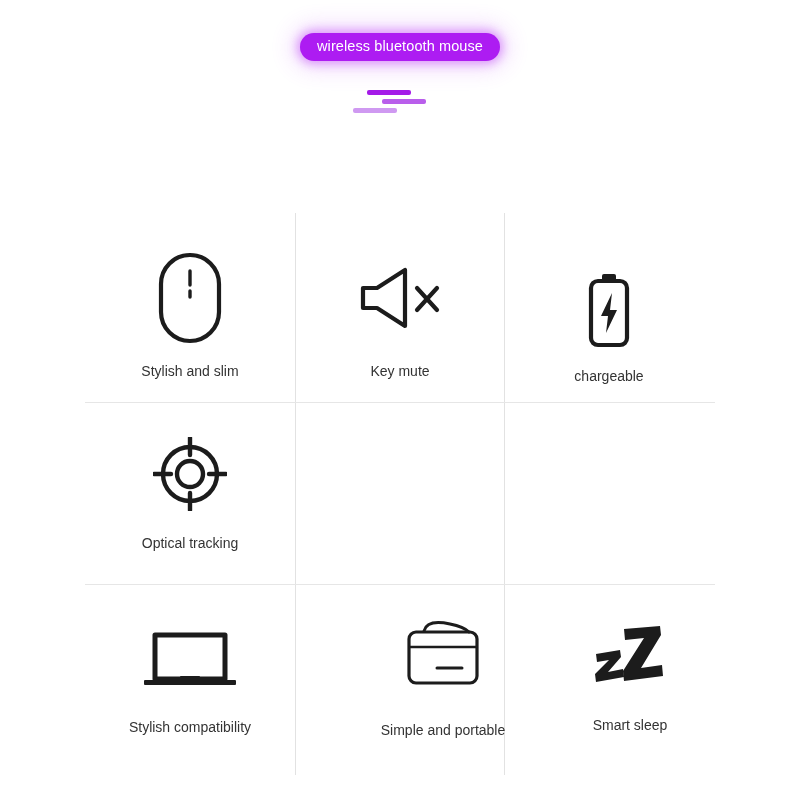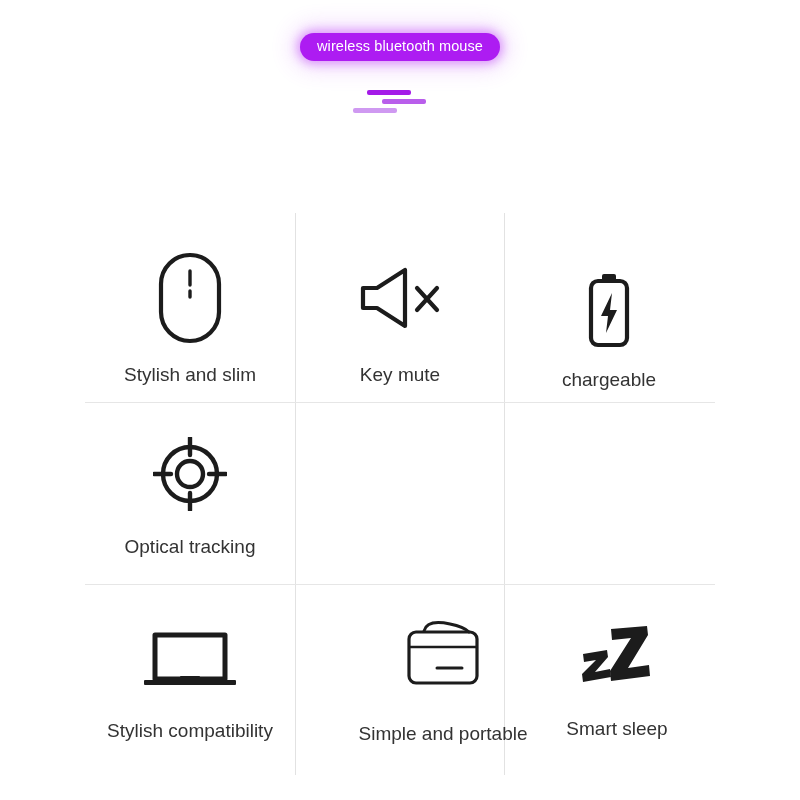--- a/index.html
+++ b/index.html
@@ -99,30 +99,30 @@
     justify-content: flex-start;
   }
   .c0 { left: 0;     top: 0;   height: 189px; }
   .c1 { left: 210px; top: 0;   height: 189px; }
   .c2 { left: 419px; top: 0;   height: 189px; }
   .c3 { left: 0;     top: 189px; height: 182px; }
   .c4 { left: 210px; top: 189px; height: 182px; }
   .c5 { left: 419px; top: 189px; height: 182px; }
   .c6 { left: 0;     top: 371px; height: 191px; }
   .c7 { left: 210px; top: 371px; height: 191px; margin-left: 43px; }
-  .c8 { left: 427px; top: 371px; height: 191px; }
+  .c8 { left: 440px; top: 371px; height: 191px; }
 
   .icon-wrap {
     display: flex;
     align-items: center;
     justify-content: center;
     width: 100%;
   }
   .label {
-    font-size: 19px;
+    font-size: 14px;
     color: #333333;
     text-align: center;
     line-height: 1.38;
     white-space: pre-line;
   }
 
   
   .c0 .icon-wrap { height: 100px; margin-top: 35px; }
   .c0 .label     { margin-top: 14px; }
   .c1 .icon-wrap { height: 100px; margin-top: 35px; }

